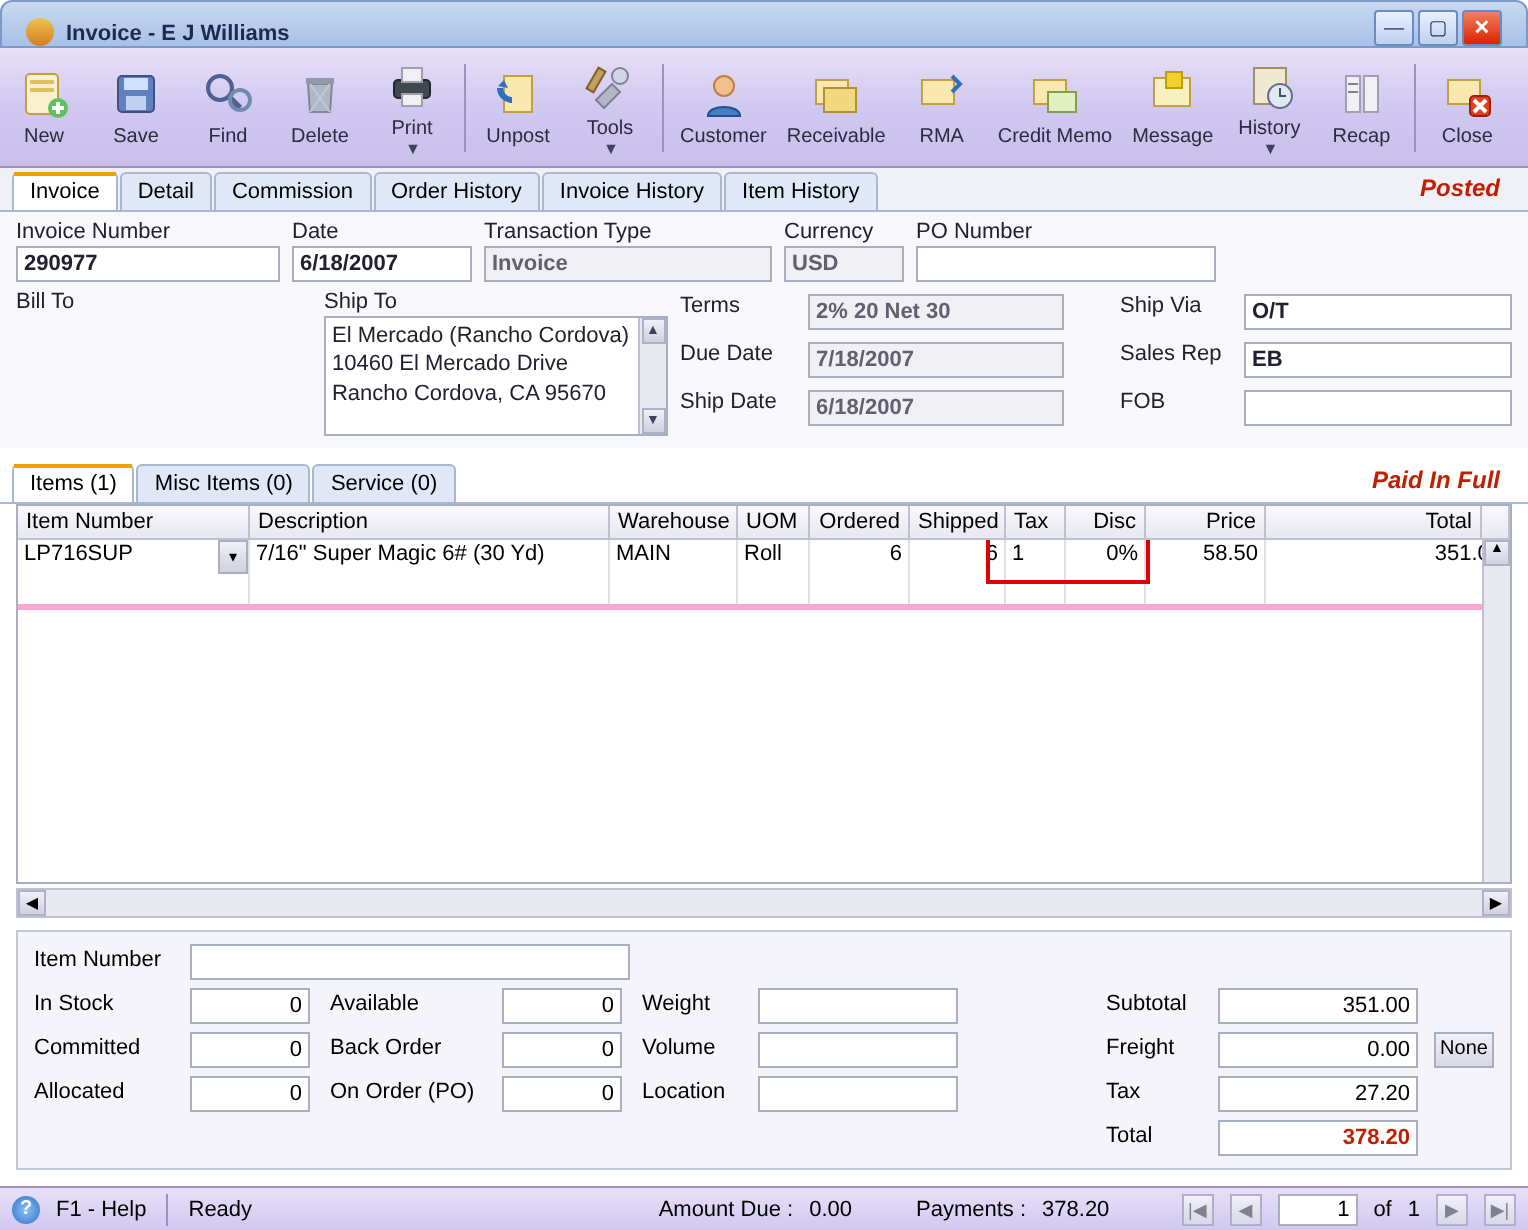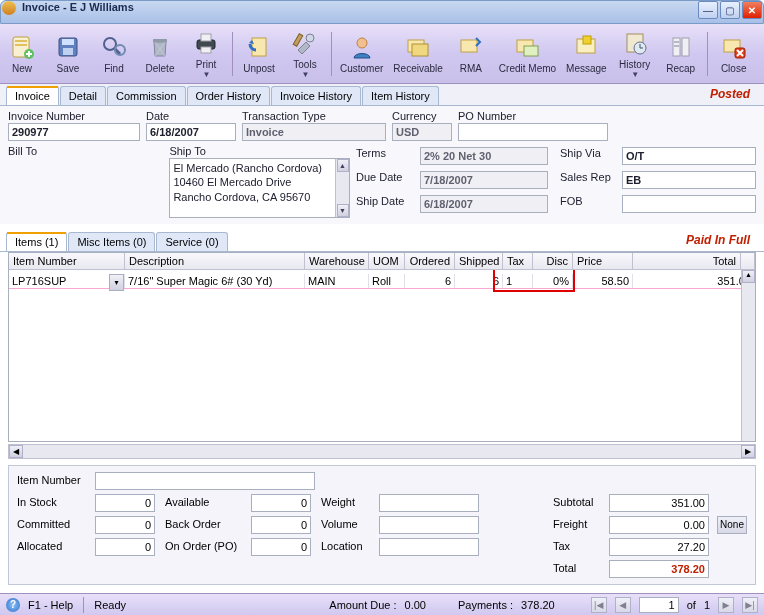--- a/index.html
+++ b/index.html
@@ -1,19 +1,19 @@
 <!DOCTYPE html>
 <html><head>
 <meta charset="utf-8">
 <style>
 * { box-sizing: border-box; margin: 0; padding: 0; font-family: Tahoma, Arial, sans-serif; font-size: 11px; }
 body { background: #fff; width: 764px; height: 615px; overflow: hidden; position: relative; }
 
 
-.titlebar { height: 24px; background: linear-gradient(#c8d8f0, #a8c0e8); display: flex; align-items: flex-start; padding: 0 1px; border: 1px solid #7a9ac8; border-radius: 6px 6px 0 0; }
+.titlebar { height: 24px; background: linear-gradient(#c8d8f0, #a8c0e8); display: flex; align-items: flex-end; padding: 0 12px; border: 1px solid #7a9ac8; border-radius: 6px 6px 0 0; }
 .titlebar .icon-app { width: 14px; height: 14px; background: linear-gradient(#f0c050,#d08020); border-radius: 50%; margin-right: 6px; }
 .titlebar .title { font-weight: bold; color: #1a2a50; flex: 1; }
 .titlebar .win-btn { width: 20px; height: 18px; margin-left: 2px; border: 1px solid #6a8ac0; background: linear-gradient(#e8f0ff,#c0d0f0); border-radius: 2px; display: inline-flex; align-items: center; justify-content: center; font-size: 10px; color: #2a3a60; }
 .titlebar .win-close { background: linear-gradient(#f08060,#e02000); color: #fff; font-weight: bold; }
 
 
 .toolbar { height: 60px; background: linear-gradient(#e8e0f8, #d0c8f0 50%, #c8c0e8); border-bottom: 1px solid #a090c0; display: flex; align-items: center; padding: 2px 0; gap: 2px; }
 .tbtn { display: flex; flex-direction: column; align-items: center; justify-content: center; min-width: 44px; height: 54px; padding: 2px 4px; cursor: pointer; }
 .tbtn .ticon { width: 28px; height: 28px; display: flex; align-items: center; justify-content: center; }
 .tbtn .tlabel { font-size: 10px; color: #2a2a40; margin-top: 2px; text-align: center; }
@@ -43,21 +43,21 @@
 
 .items-tabs { height: 22px; display: flex; align-items: flex-end; padding: 0 6px; border-bottom: 1px solid #a8b8d0; position: relative; margin-top: 6px; }
 .items-tabs .mtab.active::before { background: #f0a000; }
 .paid-stamp { position: absolute; right: 14px; top: 3px; color: #c02000; font-weight: bold; font-style: italic; font-size: 12px; }
 
 
 .grid-wrap { border: 1px solid #a8b0c0; margin: 0 8px; height: 190px; display: flex; flex-direction: column; }
 .grid-head { display: flex; background: linear-gradient(#f8f8fc,#e8e8f0); border-bottom: 1px solid #c0c0d0; }
 .gh { border-right: 1px solid #c0c0d0; padding: 2px 4px; font-size: 11px; }
 .grid-body { flex: 1; overflow: auto; background: #fff; position: relative; }
-.grow { display: flex; height: 19px; border-bottom: 1px solid #f9a8d4; align-items: flex-end; }
+.grow { display: flex; height: 35px; border-bottom: 3px solid #f9a8d4; }
 .gc { border-right: 1px solid #e0e0e8; padding: 1px 3px; font-size: 11px; }
 .gc.r { text-align: right; }
 .dd { position: absolute; right: 0; top: 0; width: 15px; height: 17px; background: linear-gradient(#f0f0f8,#d0d0e0); border: 1px solid #a8b0c0; display:flex; align-items:center; justify-content:center; font-size:8px; }
 .highlight-rect { position: absolute; border: 2px solid #e00000; pointer-events: none; }
 
 
 .hscroll { height: 15px; background: #e8e8f0; border: 1px solid #c0c0d0; margin: 2px 8px 0 8px; display: flex; align-items: center; justify-content: space-between; }
 .hscroll .sb { height: 13px; width: 14px; background: linear-gradient(#f0f0f8,#d0d0e0); border: 1px solid #b0b0c8; font-size: 8px; display:flex; align-items:center; justify-content:center; }
 
 
@@ -303,21 +303,21 @@
 
     <div style="display:grid; grid-template-columns: 58px 128px; gap:6px 6px; margin-top:2px;">
       <div class="flabel">Terms</div>
       <input class="finput ro" readonly="" value="2% 20 Net 30" style="">
       <div class="flabel">Due Date</div>
       <input class="finput ro" readonly="" value="7/18/2007" style="">
       <div class="flabel">Ship Date</div>
       <input class="finput ro" readonly="" value="6/18/2007" style="">
     </div>
 
-    <div style="display:grid; grid-template-columns: 56px 134px; gap:6px 6px; margin-top:2px; margin-left:6px;">
+    <div style="display:grid; grid-template-columns: 56px 134px; gap:6px 6px; margin-top:2px; margin-left:22px;">
       <div class="flabel">Ship Via</div>
       <input class="finput" value="O/T" style="">
       <div class="flabel">Sales Rep</div>
       <input class="finput" value="EB" style="">
       <div class="flabel">FOB</div>
       <input class="finput" value="" style="">
     </div>
   </div>
 </div>
 
@@ -331,21 +331,21 @@
 <div class="grid-wrap">
   <div class="grid-head">
     <div class="gh" style="width:116px">Item Number</div>
     <div class="gh" style="width:180px">Description</div>
     <div class="gh" style="width:64px">Warehouse</div>
     <div class="gh" style="width:36px">UOM</div>
     <div class="gh" style="width:50px;text-align:right">Ordered</div>
     <div class="gh" style="width:48px;text-align:right">Shipped</div>
     <div class="gh" style="width:30px">Tax</div>
     <div class="gh" style="width:40px;text-align:right">Disc</div>
-    <div class="gh" style="width:60px;">Price</div>
+    <div class="gh" style="width:60px;text-align:right">Price</div>
     <div class="gh" style="flex:1;text-align:right">Total</div>
     <div class="gh" style="width:14px"></div>
   </div>
   <div class="grid-body">
     <div class="grow">
       <div class="gc" style="width:116px;position:relative"><span>LP716SUP</span><div class="dd">▾</div></div>
       <div class="gc" style="width:180px">7/16" Super Magic 6# (30 Yd)</div>
       <div class="gc" style="width:64px">MAIN</div>
       <div class="gc" style="width:36px">Roll</div>
       <div class="gc r" style="width:50px">6</div>

